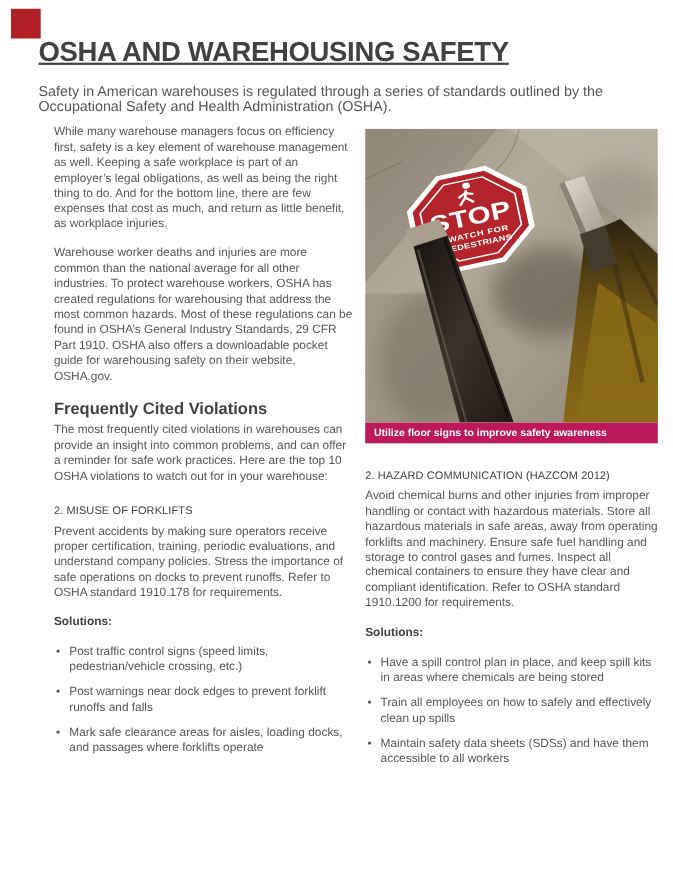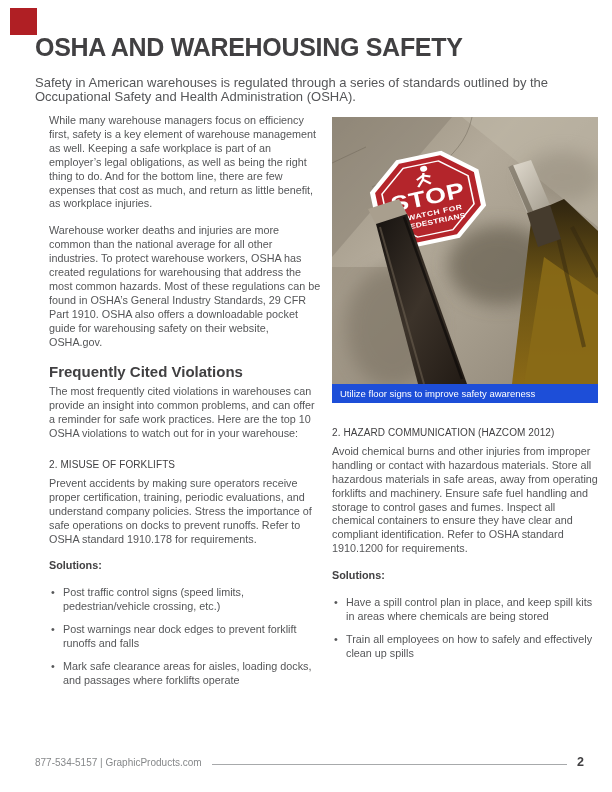--- a/index.html
+++ b/index.html
@@ -20,20 +20,21 @@
     background: #b01f24;
   }
   .page-title {
     position: absolute;
     left: 35px; top: 33px;
     font-size: 25px;
     font-weight: bold;
     color: #414042;
     letter-spacing: -0.3px;
     white-space: nowrap;
+    text-decoration: underline;
   }
   .intro {
     position: absolute;
     left: 35px; top: 76px;
     width: 548px;
     font-size: 13px;
     line-height: 14px;
     color: #555658;
   }
   .col { position: absolute; font-size: 10.8px; line-height: 13.9px; margin-left: 14px; }
@@ -70,24 +71,24 @@
     left: 2px; top: 0;
     color: #555658;
   }
   .em { }
   
   figure.photo { margin: 0 0 0 0; width: 266px; }
   .photo-canvas { display: block; width: 266px; height: 267px; }
   .photo-caption {
     width: 266px;
     height: 19px;
-    background: #1d4ed8;
+    background: #be185d;
     color: #ffffff;
     font-size: 9.5px;
-    font-weight: normal;
+    font-weight: bold;
     line-height: 19px;
     padding-left: 8px;
   }
   .sec2-block .h3 { margin-top: 23px; }
   
   .footer {
     position: absolute;
     left: 35px; right: 28px; top: 755px;
     display: flex;
     align-items: flex-end;
@@ -212,23 +213,19 @@
     </figure>
 
     <div class="sec2-block">
       <div class="h3">2. HAZARD COMMUNICATION (HAZCOM 2012)</div>
       <p>Avoid chemical burns and other injuries from improper handling or contact with hazardous materials. Store all hazardous materials in safe areas, away from operating forklifts and machinery. Ensure safe fuel handling and storage to control gases and fumes. Inspect all chemical containers to ensure they have clear and compliant identification. Refer to OSHA standard 1910.1200 for requirements.</p>
 
       <p class="solutions-label">Solutions:</p>
       <ul class="solutions">
         <li>Have a spill control plan in place, and keep spill kits in areas where chemicals are being stored</li>
         <li>Train all employees on how to safely and effectively clean up spills</li>
+        <li>Maintain safety data sheets (SDSs) and have them accessible to all workers</li>
       </ul>
     </div>
   </div>
 
-  <div class="footer">
-    <span class="footer-contact">877-534-5157  |  GraphicProducts.com</span>
-    <div class="footer-rule"></div>
-    <span class="footer-page">2</span>
-  </div>
 
 </div>
 
 </body></html>

